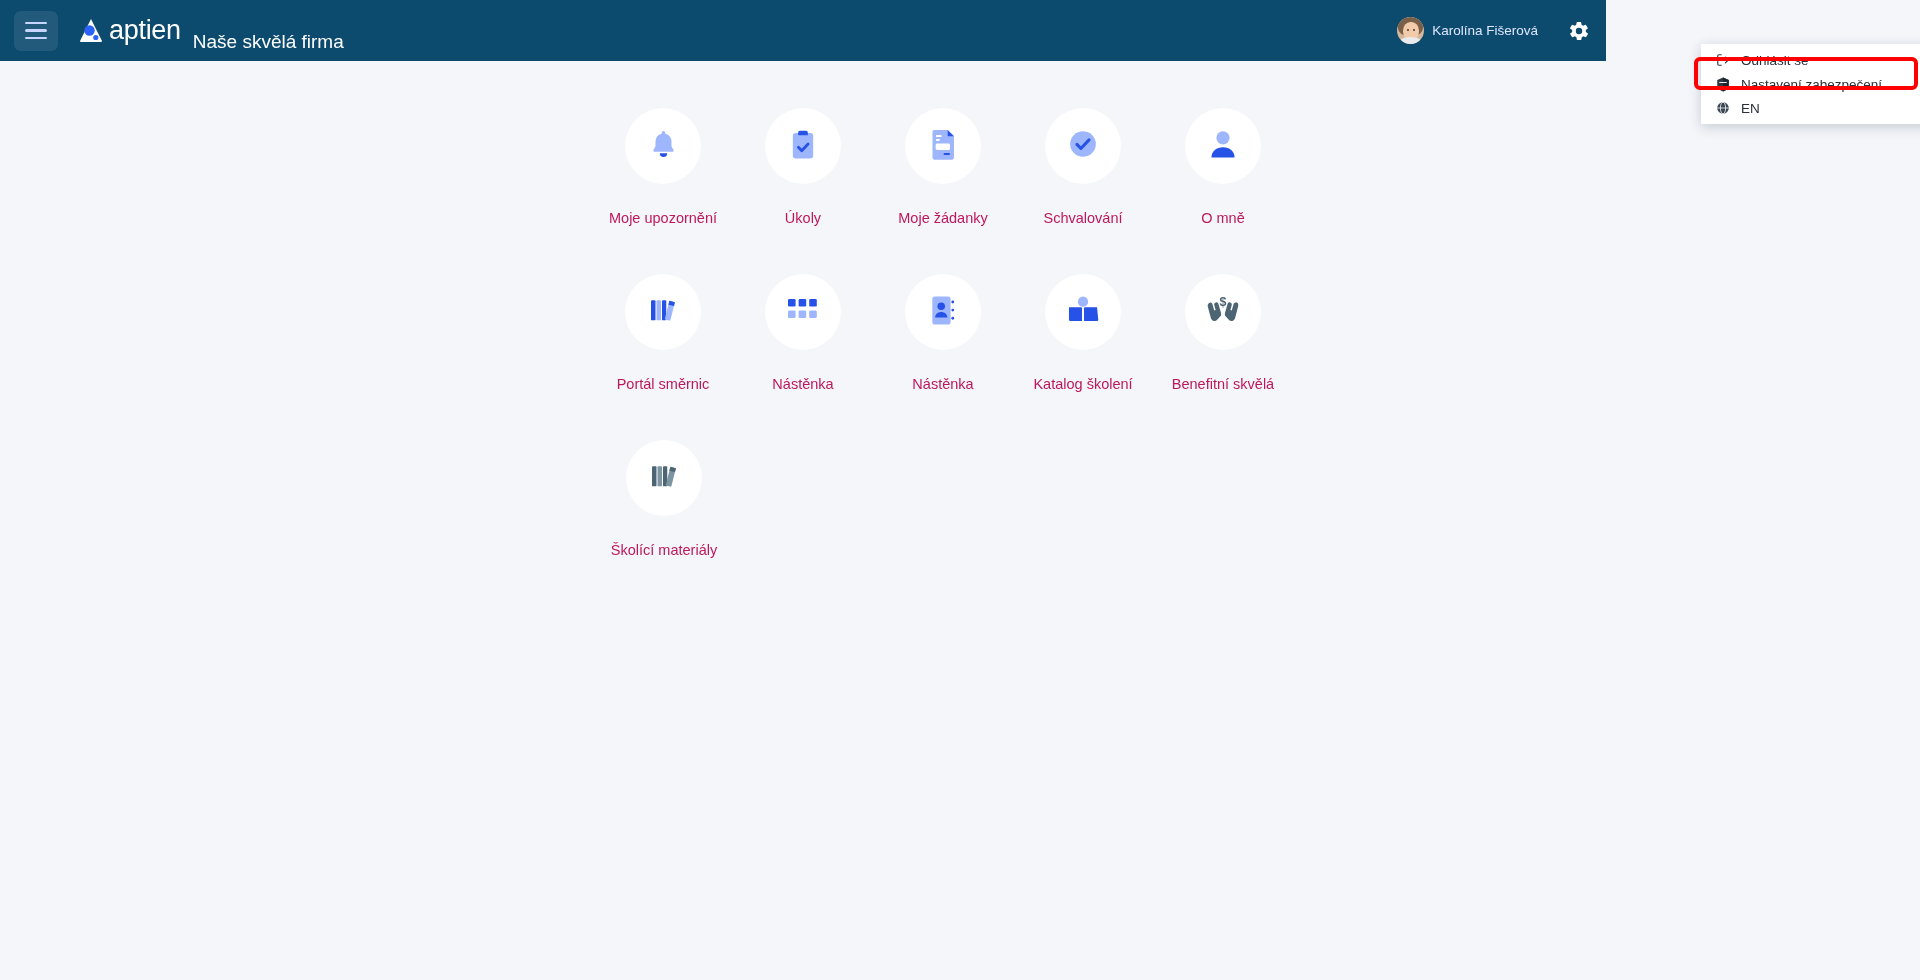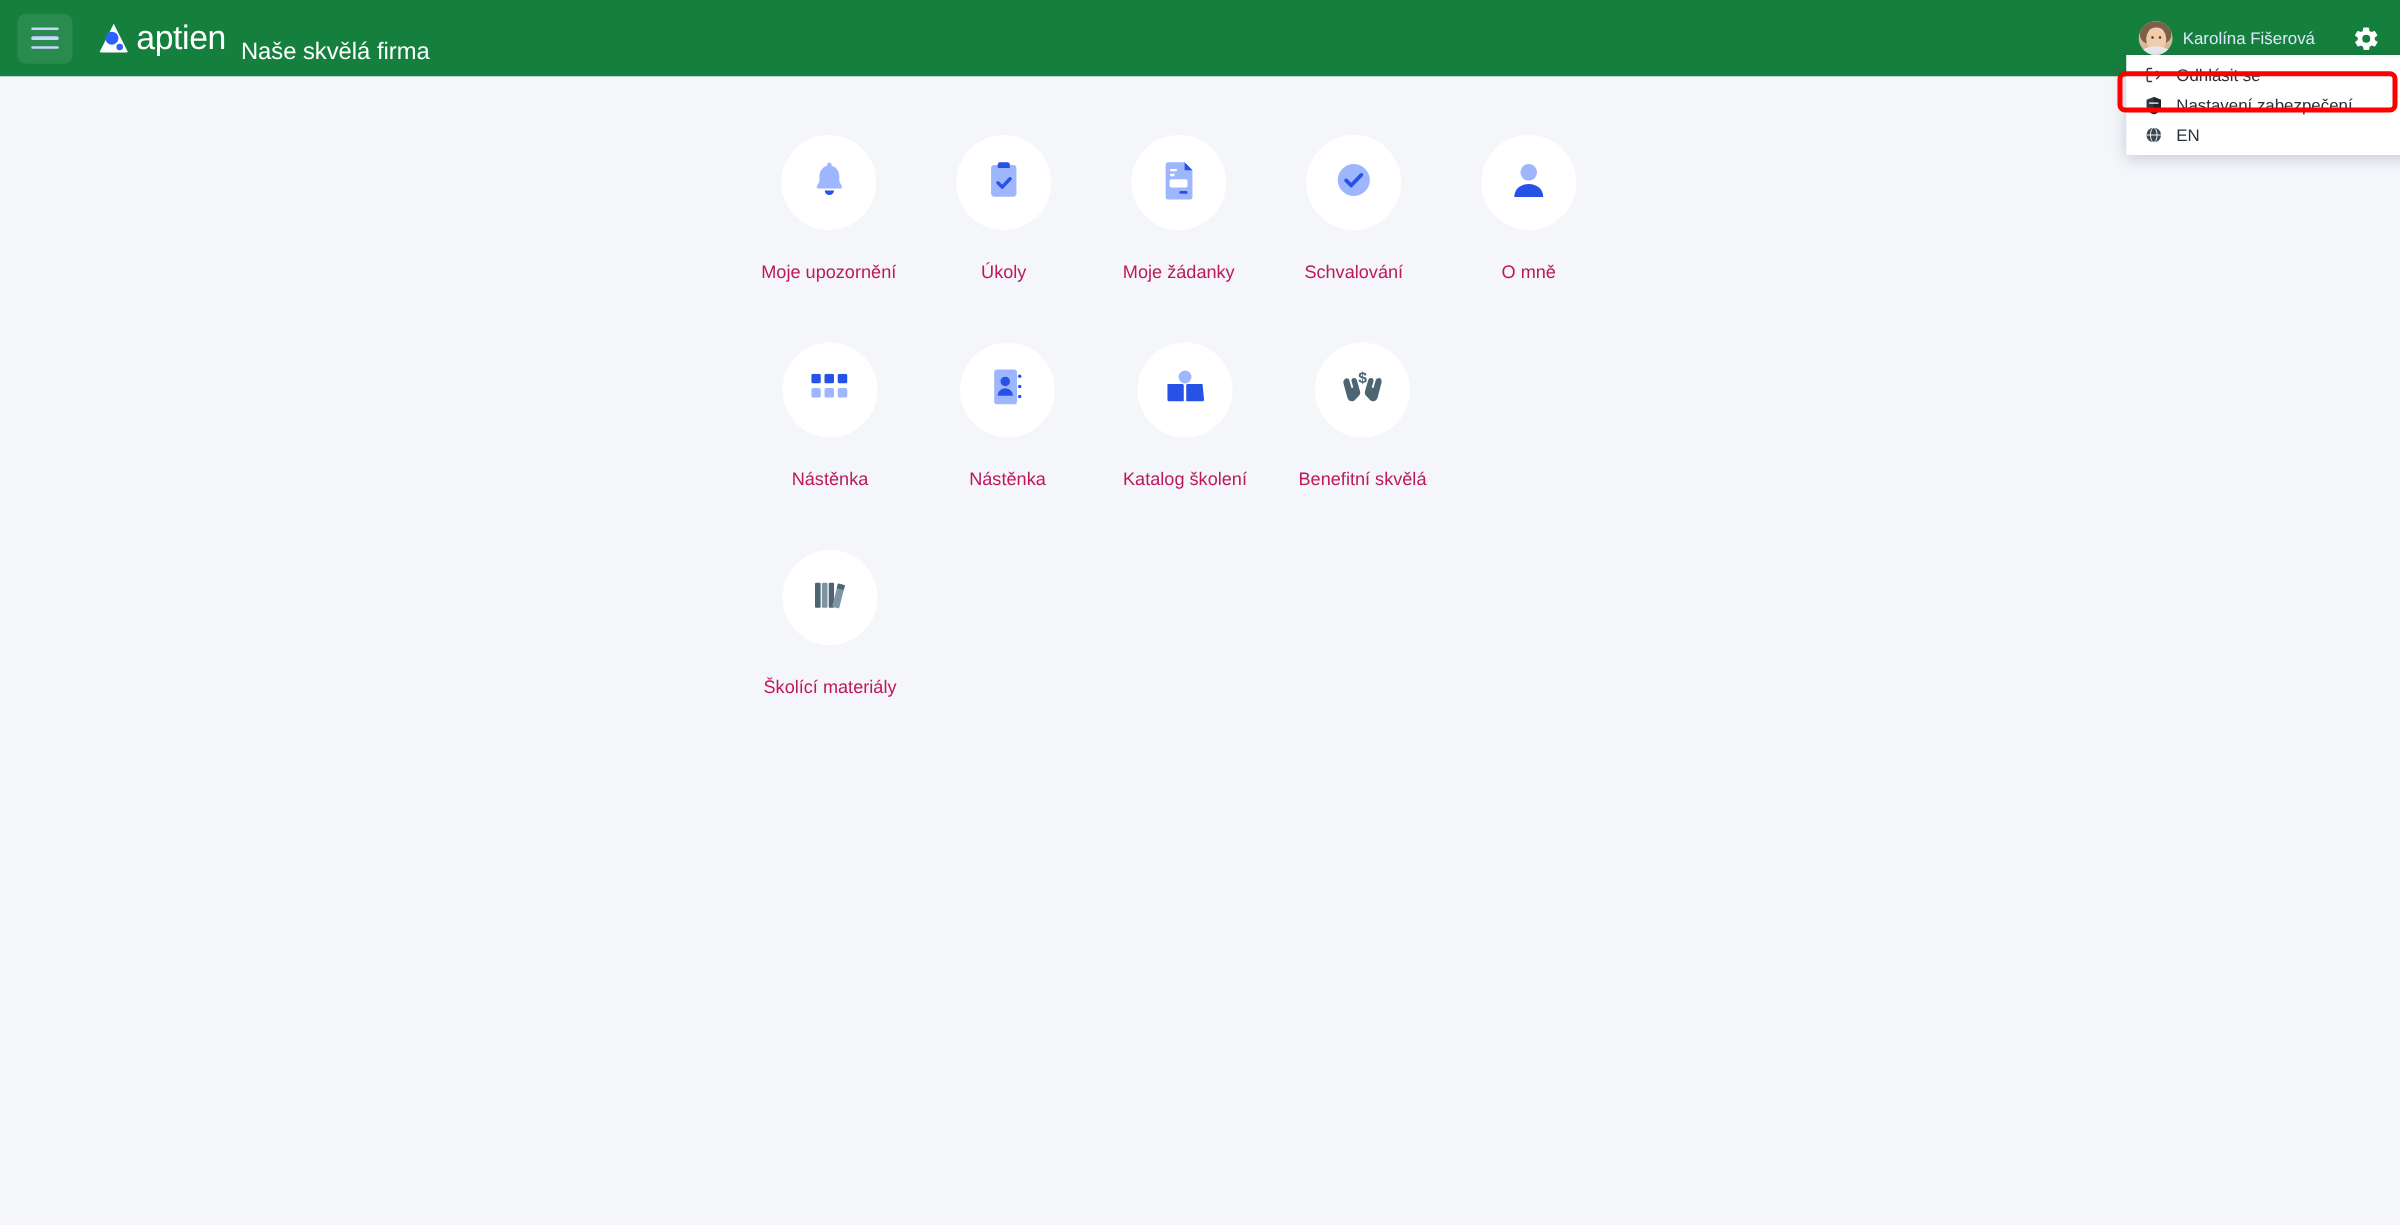--- a/index.html
+++ b/index.html
@@ -7,22 +7,22 @@
     margin: 0; padding: 0;
     width: 1920px; height: 980px;
     overflow: hidden;
     font-family: "Liberation Sans", sans-serif;
   }
   body { background: #f4f6fa; }
 
   
   #header {
     position: absolute; top: 0; left: 0;
-    width: 1920px; height: 61px;
-    background: #15803d;
+    width: 1606px; height: 61px;
+    background: #0c4a6e;
     display: flex; align-items: center;
     z-index: 30;
   }
   #hamburger {
     margin-left: 14px;
     width: 44px; height: 40px;
     border-radius: 7px;
     background: rgba(255,255,255,0.09);
     display: flex; flex-direction: column;
     align-items: center; justify-content: center;
@@ -308,20 +308,36 @@
             <path d="M2.6 24c0-5.2 4.2-8.4 9.4-8.4s9.4 3.2 9.4 8.4z" fill="#2752e8"></path>
           </svg>
         </span>
       </div>
       <div class="tile-label">O mně</div>
     </div>
   </div>
 
   <div class="grid-row">
 
+    <div class="app-tile">
+      <div class="tile-circle">
+        <span>
+          <svg width="30" height="30" viewBox="0 0 24 24">
+            <rect x="2.4" y="4.2" width="3.6" height="16" rx="0.7" fill="#2752e8"></rect>
+            <rect x="6.8" y="4.2" width="3.6" height="16" rx="0.7" fill="#9eb6fd"></rect>
+            <rect x="11.2" y="4.2" width="3.4" height="16" rx="0.7" fill="#2752e8"></rect>
+            <g transform="rotate(14 17 12)">
+              <rect x="15.3" y="4.8" width="4.6" height="15.4" rx="0.8" fill="#9eb6fd"></rect>
+              <rect x="15.3" y="4.8" width="4.6" height="3.2" fill="#2752e8"></rect>
+            </g>
+          </svg>
+        </span>
+      </div>
+      <div class="tile-label">Portál směrnic</div>
+    </div>
 
     <div class="app-tile">
       <div class="tile-circle">
         <span>
           <svg width="30" height="22" viewBox="0 0 30 22">
             <rect x="0" y="0" width="7.6" height="7.6" rx="1.3" fill="#2752e8"></rect>
             <rect x="10.6" y="0" width="7.6" height="7.6" rx="1.3" fill="#2752e8"></rect>
             <rect x="21.2" y="0" width="7.6" height="7.6" rx="1.3" fill="#2752e8"></rect>
             <rect x="0" y="11.4" width="7.6" height="7.6" rx="1.3" fill="#9eb6fd"></rect>
             <rect x="10.6" y="11.4" width="7.6" height="7.6" rx="1.3" fill="#9eb6fd"></rect>

